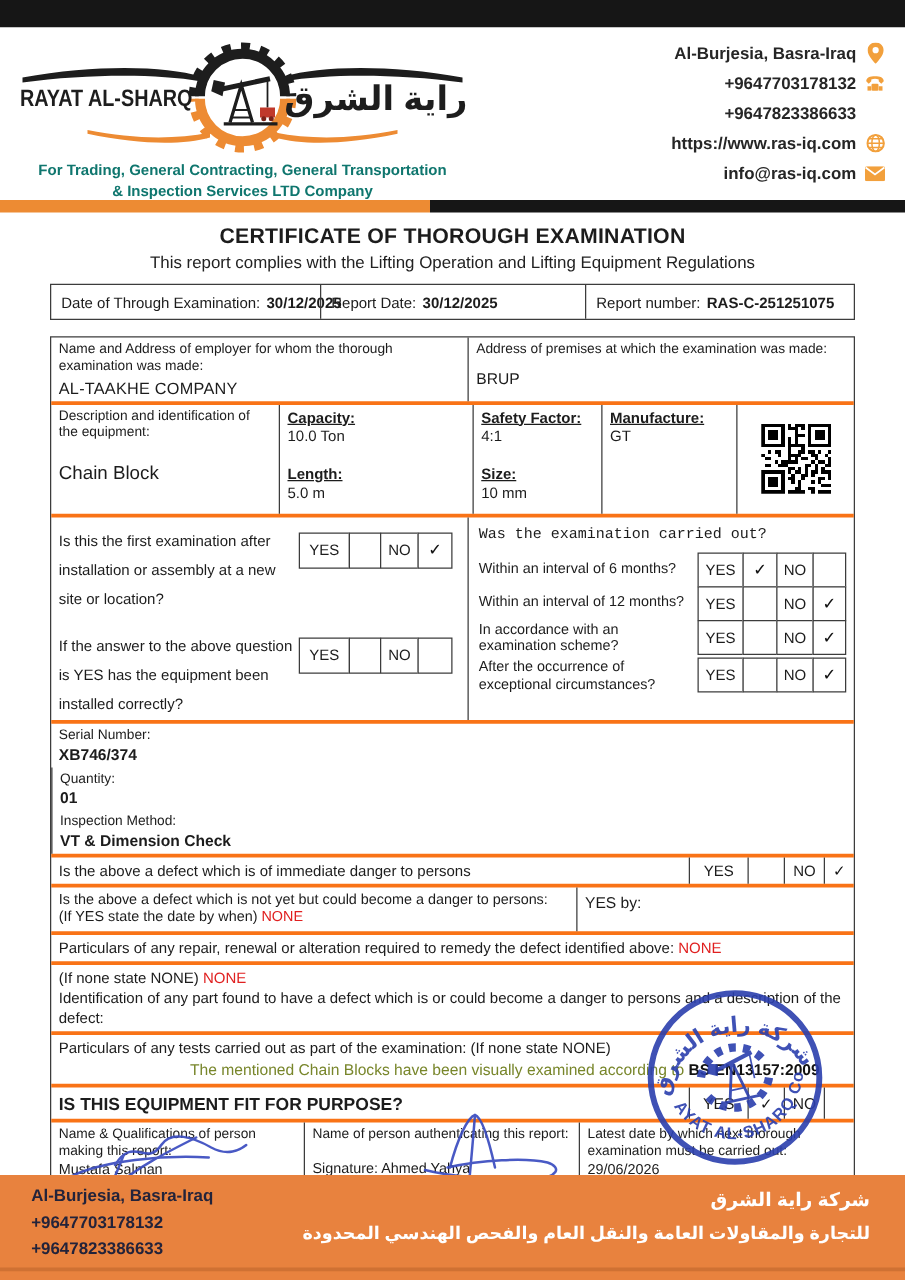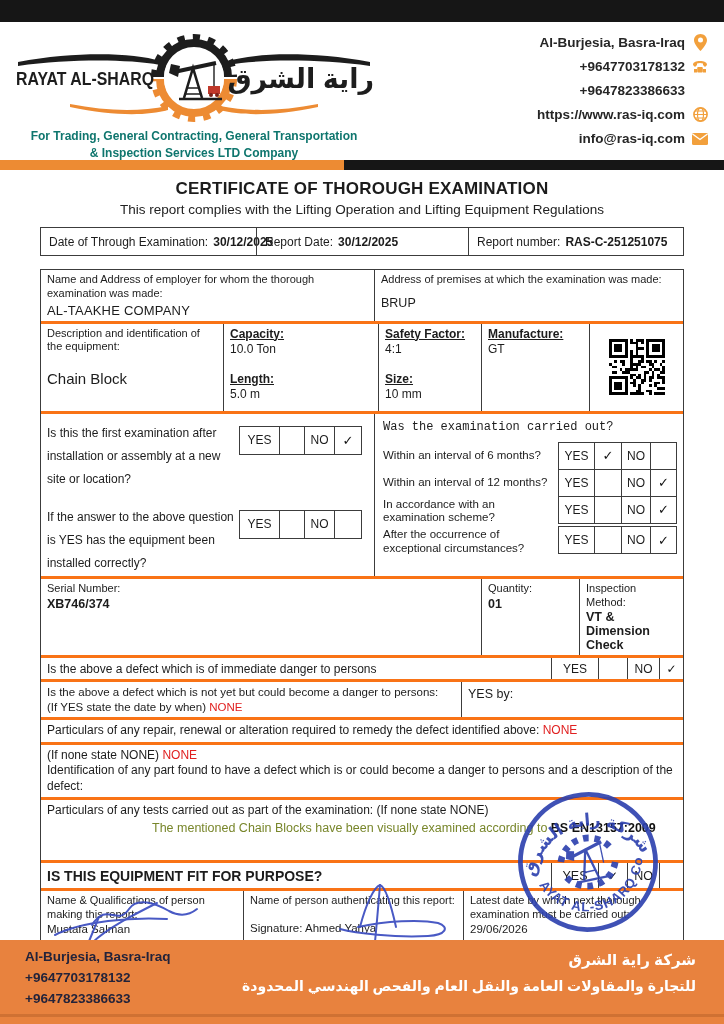--- a/index.html
+++ b/index.html
@@ -62,40 +62,40 @@
   .qgroup .qboxes { margin-top:6px; }
   .qgroup2 { margin-top:12px; }
   .q-heading { font-size:12px; margin:2px 0 8px 0;font-family:Liberation Mono, monospace; }
   .qrow { display:flex; align-items:stretch; }
   .qrow + .qrow { margin-top:-1px; }
   .qrow .qrtext { flex:1; font-size:11.5px; line-height:1.2; display:flex; align-items:center; padding:2px 6px 2px 0; }
   .qrow .qboxes .qbox { height:28px; }
   .qr-yes { width:37px; } .qr-m1 { width:28px; } .qr-no { width:30px; } .qr-m2 { width:27px; }
   .check { font-size:13px; font-weight:bold; color:#111; }
   
-  .r-serial { min-height:56px; }
+  .r-serial { min-height:56px;flex-direction:column; }
   .c-serial { width:440px; } .c-qty { width:98px; } .c-insp { flex:1; }
   .b-val { font-weight:bold; font-size:12.5px; margin-top:1px; }
   
   .r-danger1 { min-height:24px;text-align:center; }
   .c-d1text { width:510px; display:flex; align-items:center; font-size:12px; }
   .d1box { display:flex; align-items:center; justify-content:center; font-size:12px; padding:0; }
   .w-yes { width:47px; } .w-m1 { width:29px; } .w-no { width:32px; } .w-m2 { flex:1; }
   .r-danger2 { min-height:26px; }
   .c-d2text { width:420px; font-size:11.5px; line-height:1.25; }
   .c-yesby { flex:1; font-size:12.5px; padding-top:5px; }
   .red { color:#E02020; }
   .r-single { display:block; }
   .r-single .cell { width:100%; }
   .single-text { font-size:12px; line-height:1.3; }
   .green { color:#78862B; }
   .tests-line2 { margin-left:105px; font-size:12.5px; margin-top:1px; }
   .std { color:#111; font-weight:bold; }
   
-  .r-fit { min-height:28px;margin-top:21px; }
+  .r-fit { min-height:28px; }
   .c-fittext { width:510px; display:flex; align-items:center; font-weight:bold; font-size:14px; }
   .fitbox { font-size:12.5px; }
   
   .r-sig { min-height:54px; }
   .c-sig1 { width:202px; position:relative; } .c-sig2 { width:220px; position:relative; } .c-sig3 { flex:1; }
   .sig-name { font-size:11.5px; margin-top:1px; }
   .sig-overlay { position:absolute; pointer-events:none; overflow:visible; }
   .sig1 { left:-4px; top:-8px; }
   .sig2 { left:56px; top:-12px; }
   .r-last { min-height:38px; }

